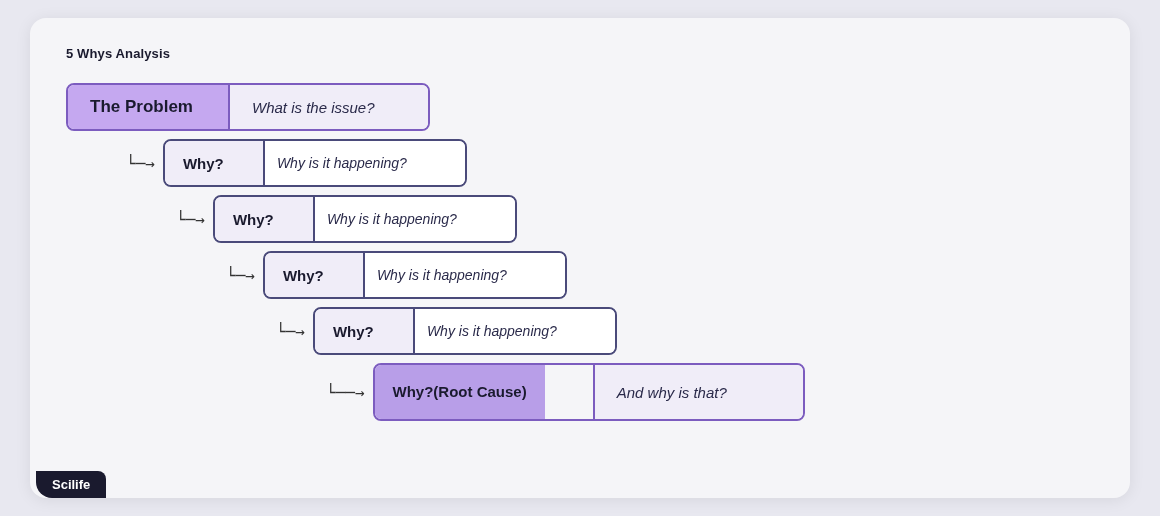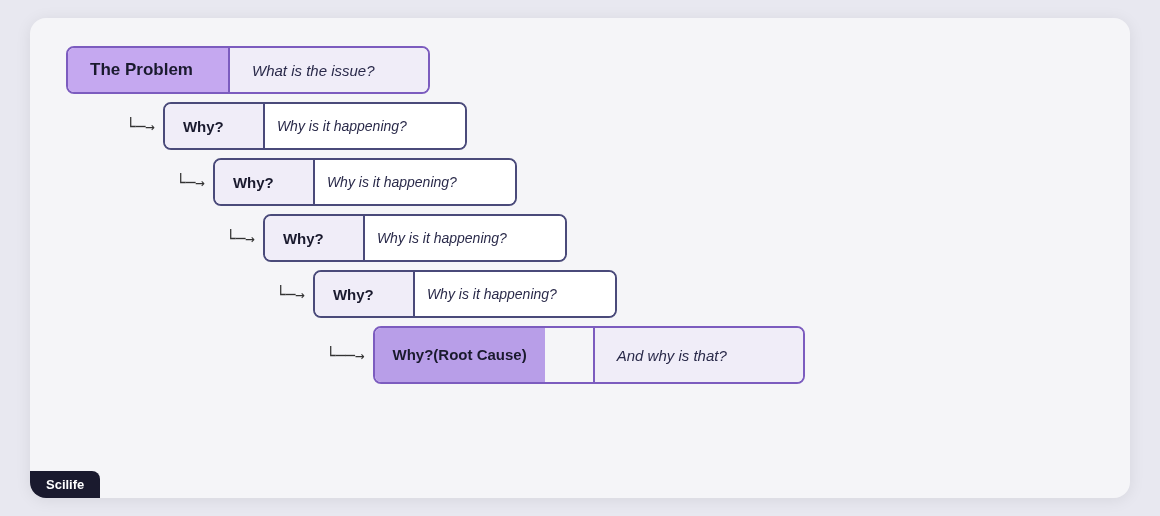--- a/index.html
+++ b/index.html
@@ -159,34 +159,35 @@
     .corner-arrow {
       color: #333;
       font-size: 16px;
       margin-right: 8px;
       font-family: monospace;
     }
 
     .footer {
       position: absolute;
       bottom: 0;
-      left: 0;
+      left: 6px;
       background: #1a1a2e;
       color: #fff;
       font-size: 13px;
       font-weight: 600;
       padding: 6px 16px;
       border-radius: 0 0 0 16px;
       border-top-right-radius: 8px;
     }
   </style>
 </head>
 <body>
 
 <div class="card">
+  <div class="title">5 Whys Analysis</div>
 
   <div class="diagram">
 
     <div class="row">
       <div class="indent-0"></div>
       <div class="problem-box">
         <div class="problem-label">The Problem</div>
         <div class="problem-value">What is the issue?</div>
       </div>
     </div>

